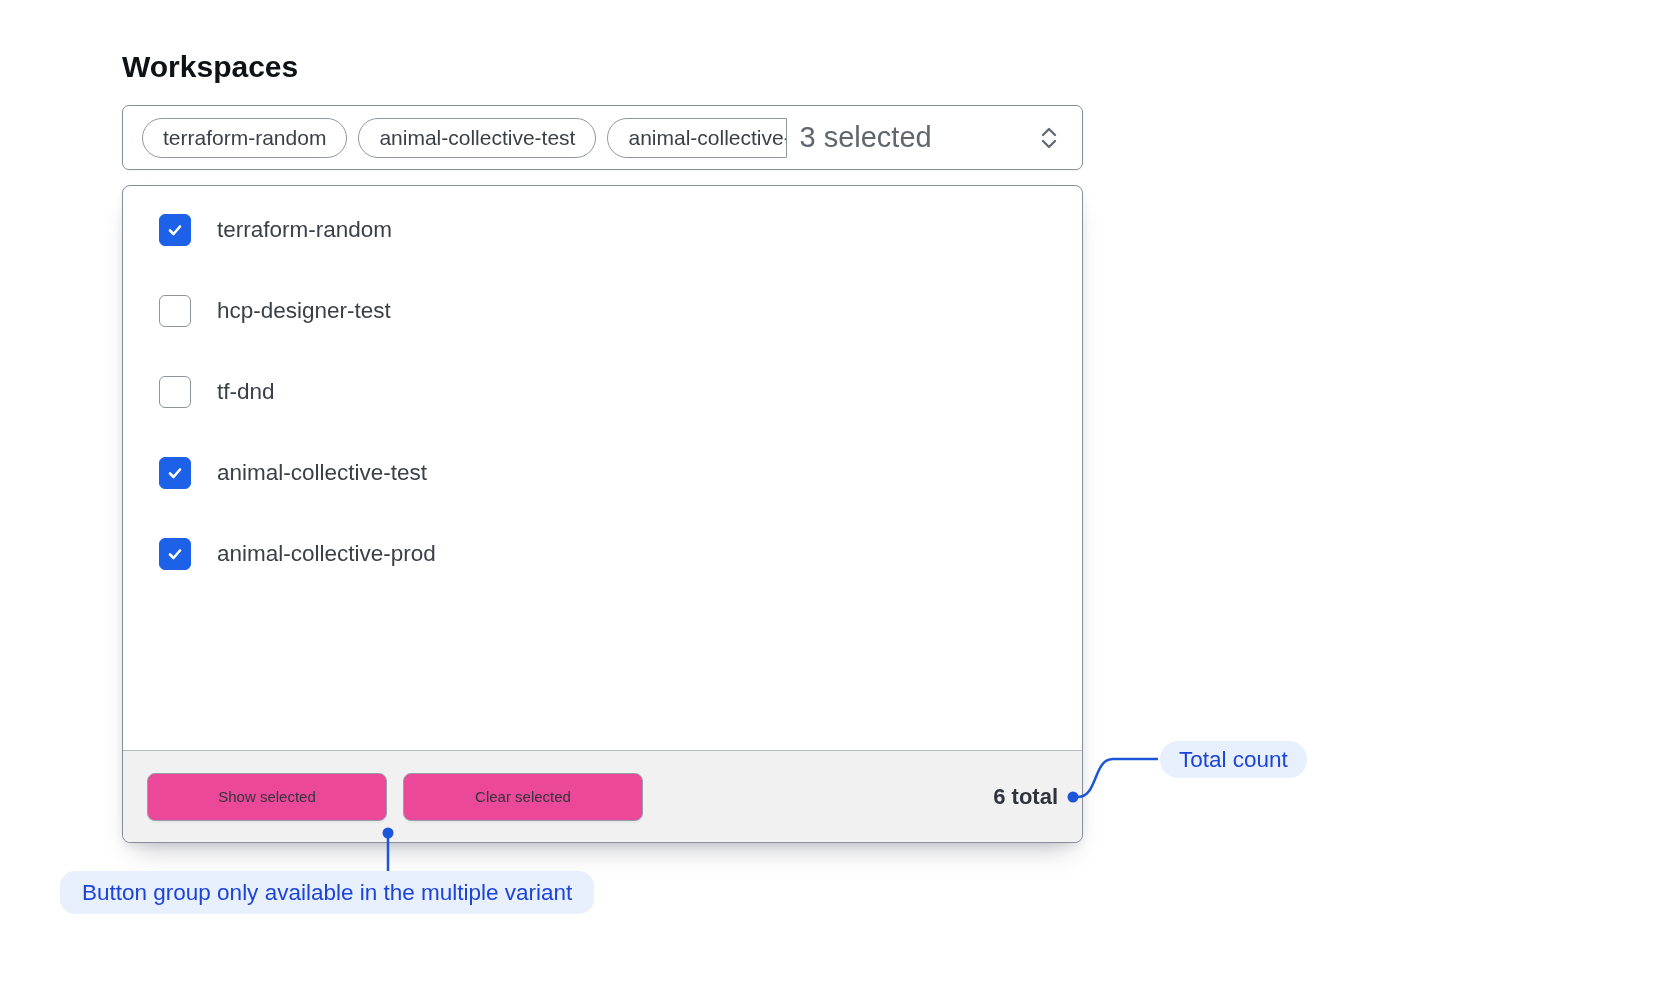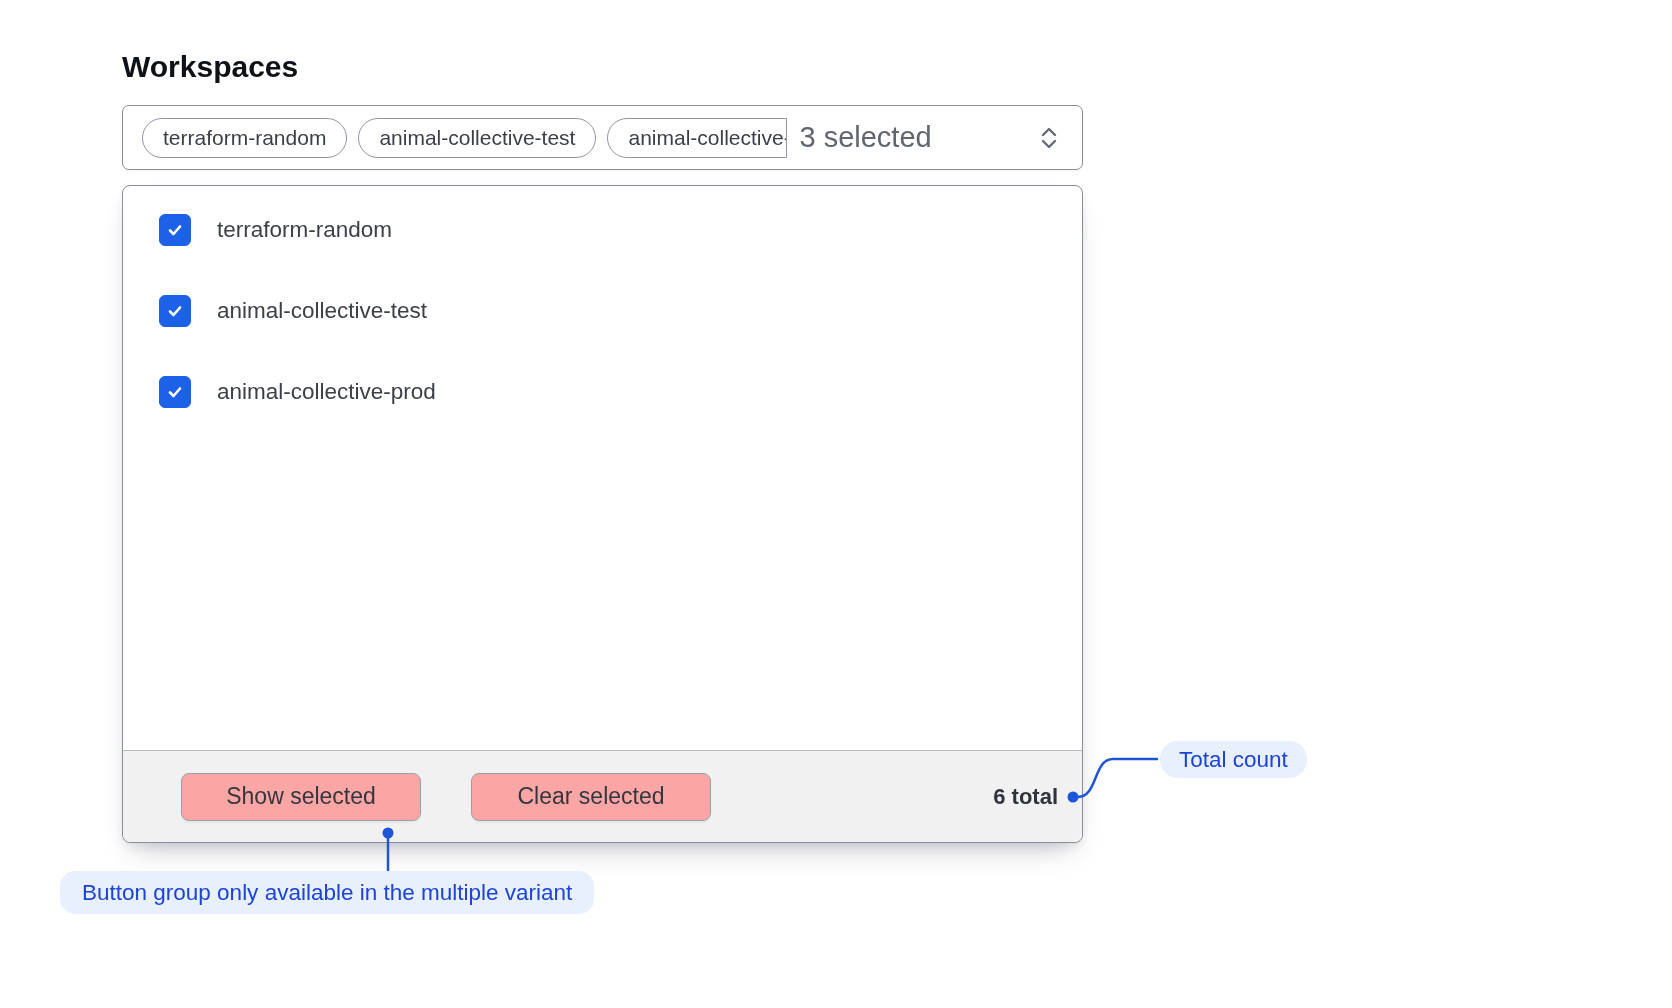--- a/index.html
+++ b/index.html
@@ -40,23 +40,23 @@
   .checkbox{width:32px;height:32px;flex:none;border-radius:6px;background:#fff;
     border:1.5px solid #8e939e;display:flex;align-items:center;justify-content:center;}
   .checkbox.checked{background:var(--accent);border-color:var(--accent);}
   .checkbox:not(.checked) svg{display:none;}
   .option-label{font-size:22.5px;line-height:34px;color:var(--text-dark);max-width:845px;margin-top:-1px;}
 
   
   .panel-footer{position:absolute;left:0;right:0;bottom:0;height:92px;background:var(--footer-bg);
     border-top:1px solid #b6bac1;border-radius:0 0 8px 8px;display:flex;align-items:center;
     padding:0 24px;gap:16px;}
-  .footer-btn{height:48px;padding:0 30px;min-width:240px;background:#fca5a5;border:1px solid #9aa0aa;
-    border-radius:8px;font-size:23px;color:#33363d;font-family:inherit;cursor:pointer;
-    box-shadow:0 2px 2px rgba(0,0,0,.04);margin-left:34px;}
+  .footer-btn{height:48px;padding:0 30px;min-width:240px;background:#ec4899;border:1px solid #9aa0aa;
+    border-radius:8px;font-size:15px;color:#33363d;font-family:inherit;cursor:pointer;
+    box-shadow:0 2px 2px rgba(0,0,0,.04);}
   .total{margin-left:auto;font-size:22px;color:#2f333b;font-weight:bold;}
 
   
   .annot{position:absolute;background:var(--annot-bg);color:var(--annot-text);font-size:22.5px;
     font-weight:500;white-space:nowrap;display:flex;align-items:center;text-align:right;}
   .annot-total{left:1160px;top:741px;height:37px;border-radius:18px;padding:0 19px;}
   .annot-group{left:60px;top:871px;height:43px;border-radius:15px;padding:0 22px;}
   .connector-layer{position:absolute;inset:0;pointer-events:none;}
 </style>
 </head>
@@ -83,20 +83,32 @@
     <div class="options">
         <div class="option">
     <span class="checkbox checked">
       <svg width="18" height="18" viewBox="0 0 18 18" fill="none">
         <polyline points="4,9.5 7.5,13 14,5.5" stroke="#ffffff" stroke-width="2.6" stroke-linecap="round" stroke-linejoin="round"></polyline>
       </svg>
     </span>
     <span class="option-label">terraform-random</span>
   </div>
         <div class="option">
+    <span class="checkbox">
+      
+    </span>
+    <span class="option-label">hcp-designer-test</span>
+  </div>
+        <div class="option">
+    <span class="checkbox">
+      
+    </span>
+    <span class="option-label">tf-dnd</span>
+  </div>
+        <div class="option">
     <span class="checkbox checked">
       <svg width="18" height="18" viewBox="0 0 18 18" fill="none">
         <polyline points="4,9.5 7.5,13 14,5.5" stroke="#ffffff" stroke-width="2.6" stroke-linecap="round" stroke-linejoin="round"></polyline>
       </svg>
     </span>
     <span class="option-label">animal-collective-test</span>
   </div>
         <div class="option">
     <span class="checkbox checked">
       <svg width="18" height="18" viewBox="0 0 18 18" fill="none">

